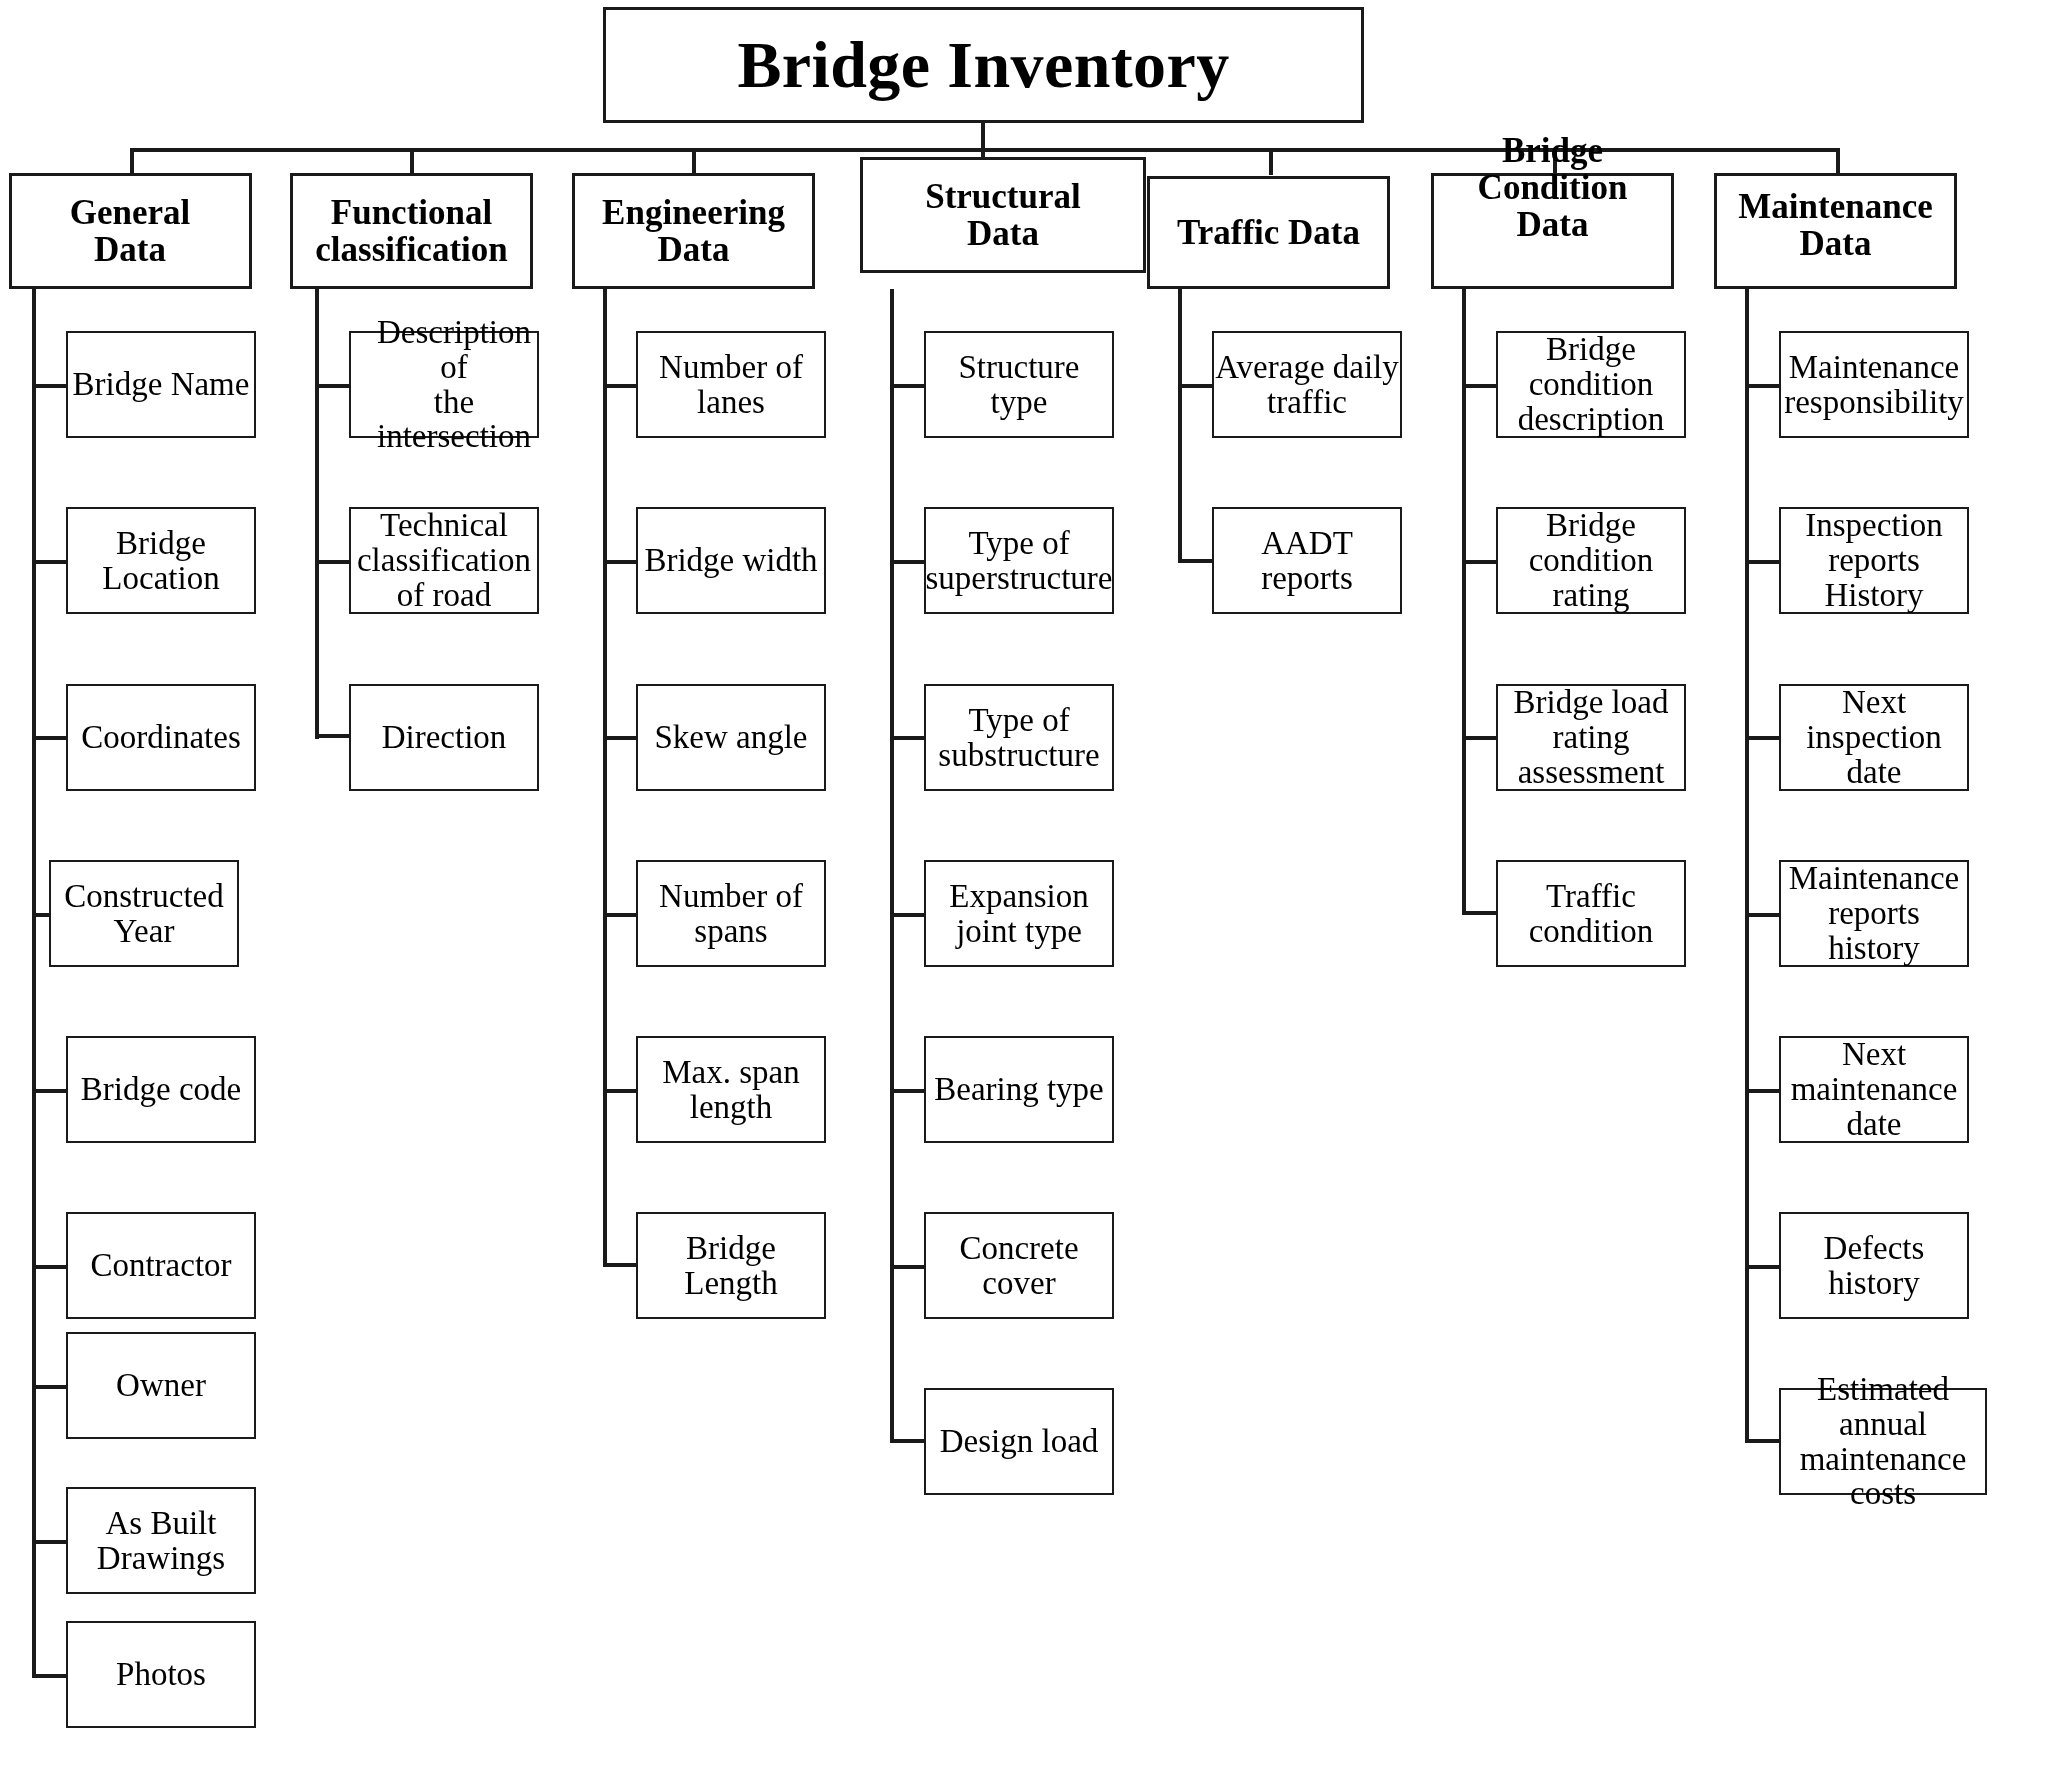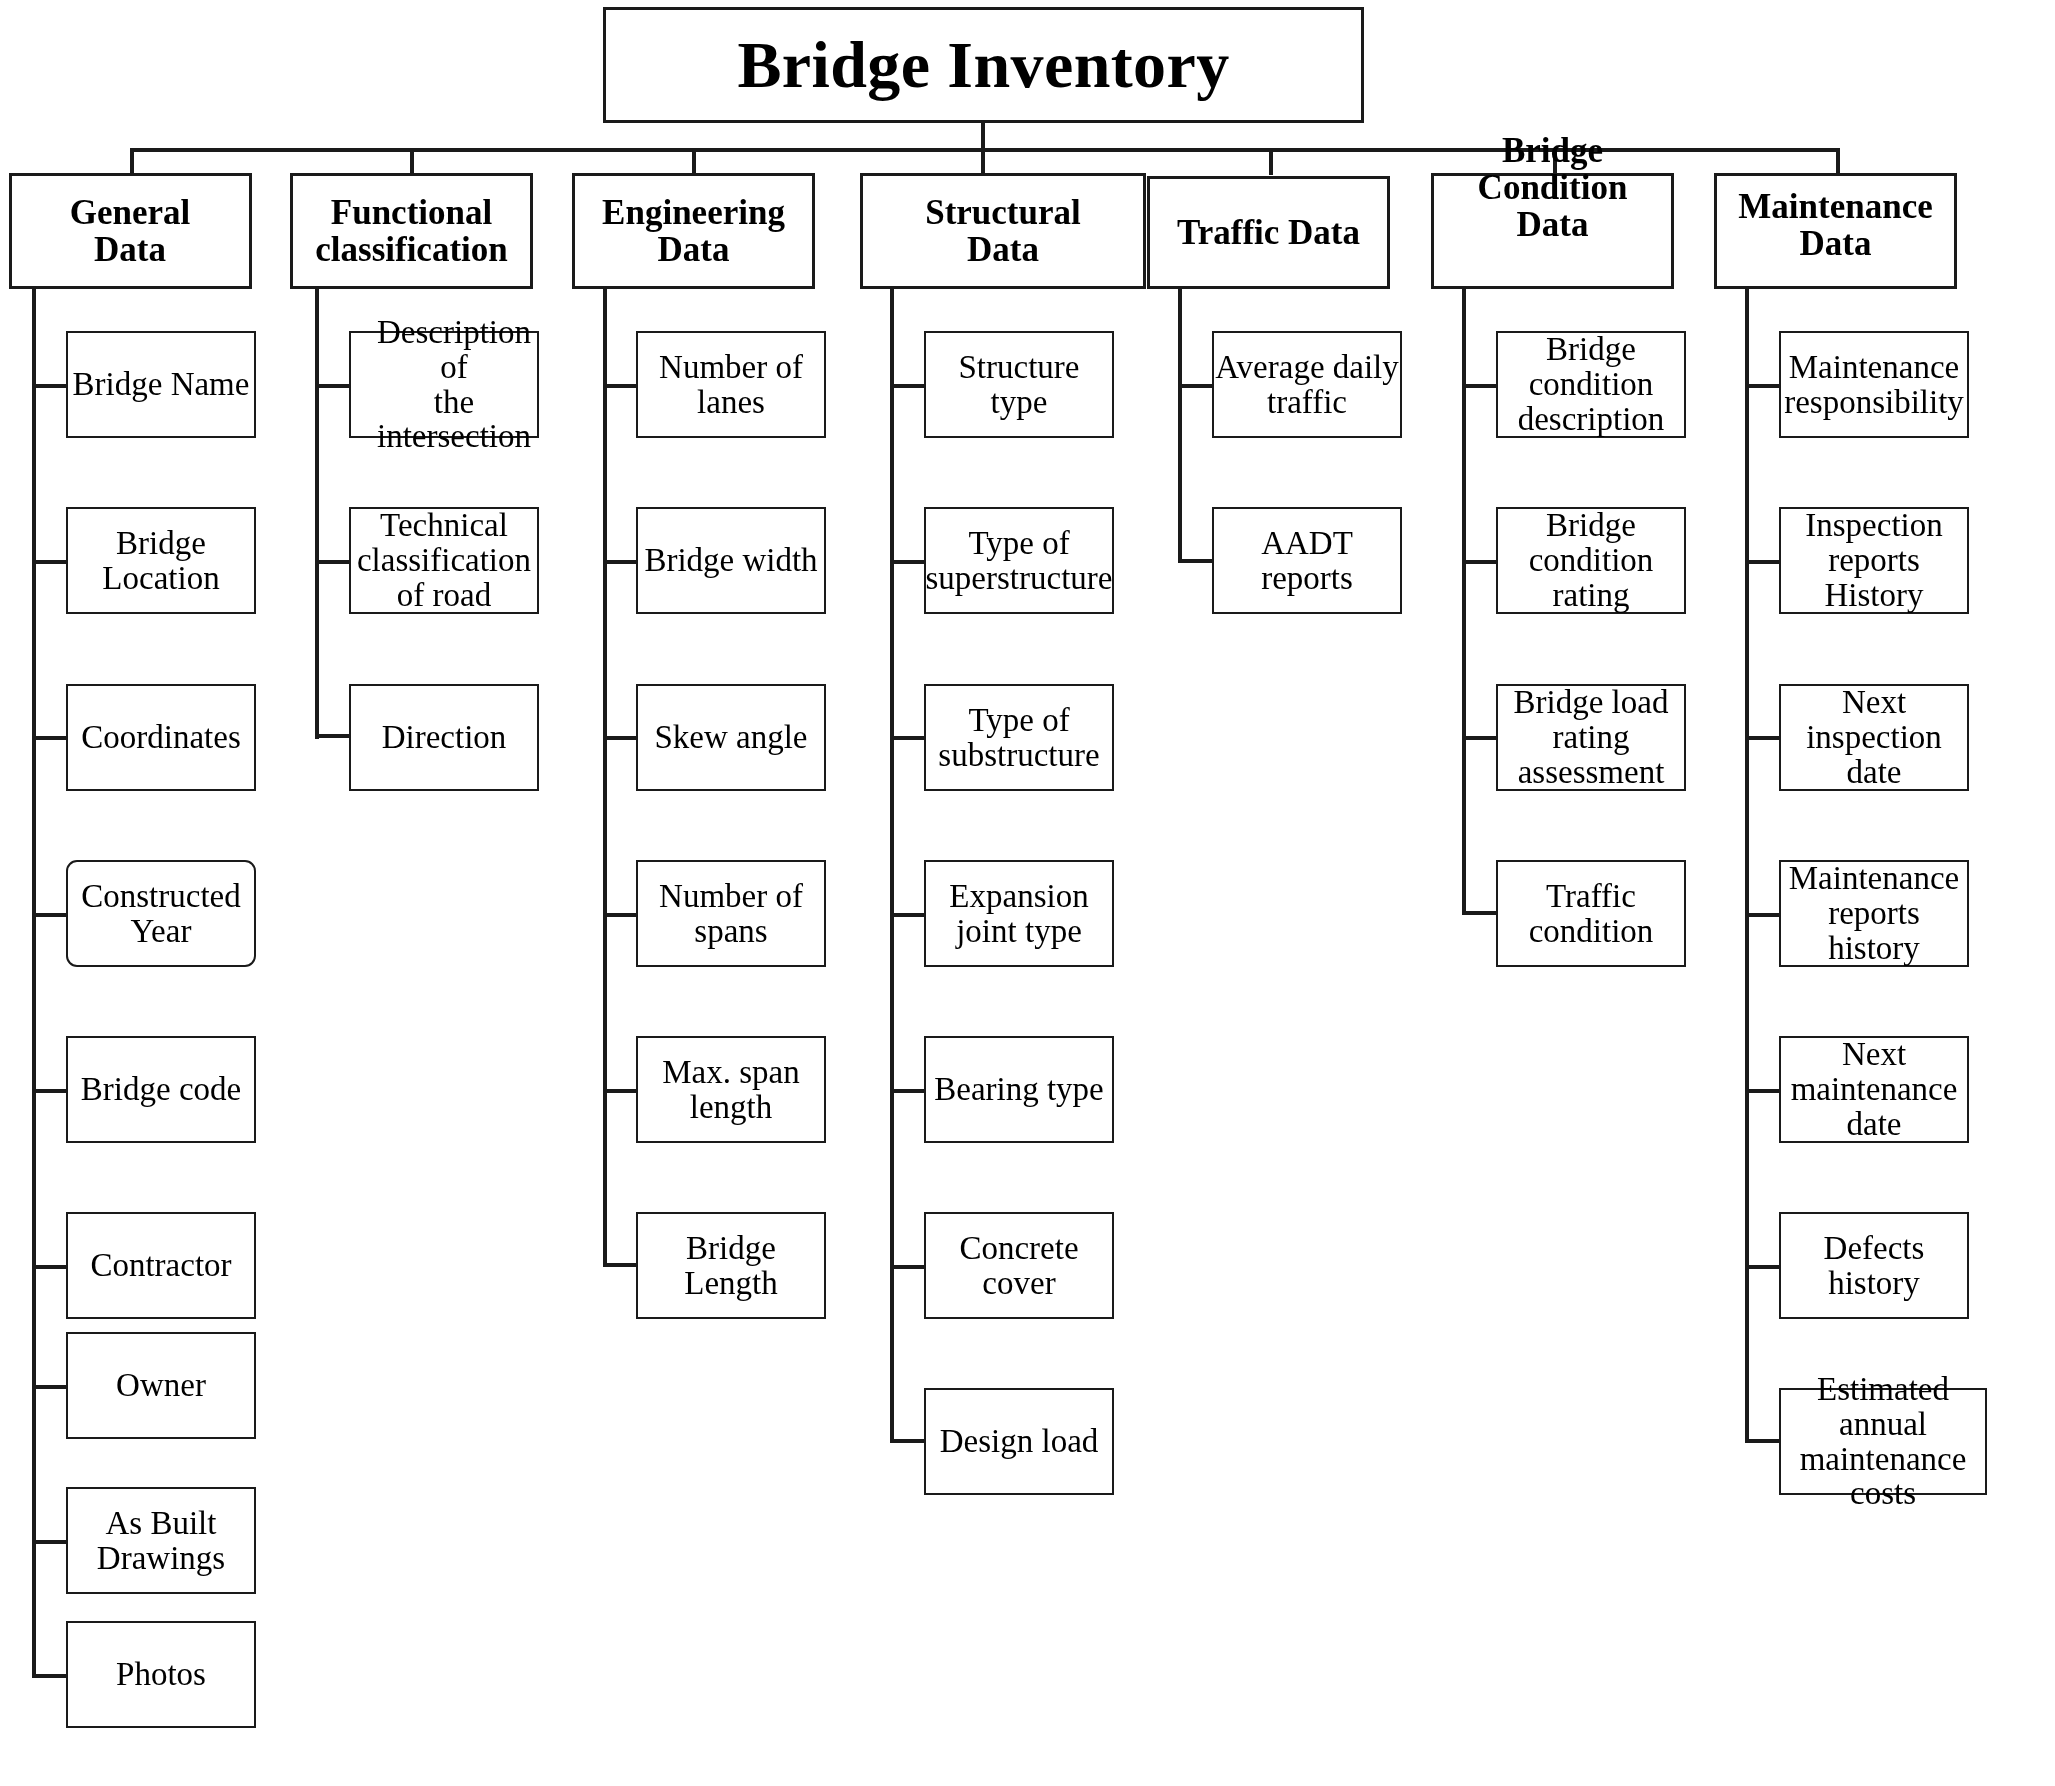--- a/index.html
+++ b/index.html
@@ -89,21 +89,21 @@
 Data</span>
   </div>
   <div class="box cat" style="left:290px; top:173px; width:243px; height:116px;align-items:center;">
     <span class="lbl">Functional
 classification</span>
   </div>
   <div class="box cat" style="left:572px; top:173px; width:243px; height:116px;">
     <span class="lbl">Engineering
 Data</span>
   </div>
-  <div class="box cat" style="left:860px; top:173px; width:286px; height:116px;">
+  <div class="box cat" style="left:860px; top:157px; width:286px; height:116px;">
     <span class="lbl">Structural
 Data</span>
   </div>
   <div class="box cat" style="left:1147px; top:176px; width:243px; height:113px;">
     <span class="lbl">Traffic Data</span>
   </div>
   <div class="box cat" style="left:1431px; top:173px; width:243px; height:116px; align-items:flex-start;">
     <span class="lbl" style="margin-top:-44px;">Bridge
 Condition
 Data</span>
@@ -127,21 +127,21 @@
   <div class="box leaf" style="left:66px; top:331px; width:190px; height:107px;">
     <span class="lbl">Bridge Name</span>
     </div>
   <div class="box leaf" style="left:66px; top:507px; width:190px; height:107px;">
     <span class="lbl">Bridge
 Location</span>
     </div>
   <div class="box leaf" style="left:66px; top:684px; width:190px; height:107px;">
     <span class="lbl">Coordinates</span>
     </div>
-  <div class="box leaf" style="left:66px; top:860px; width:190px; height:107px;border-radius:11px;">
+  <div class="box leaf" style="left:49px; top:860px; width:190px; height:107px;">
     <span class="lbl">Constructed
 Year</span>
     </div>
   <div class="box leaf" style="left:66px; top:1036px; width:190px; height:107px;">
     <span class="lbl">Bridge code</span>
     </div>
   <div class="box leaf" style="left:66px; top:1212px; width:190px; height:107px;">
     <span class="lbl">Contractor</span>
     </div>
   <div class="box leaf" style="left:66px; top:1332px; width:190px; height:107px;">

